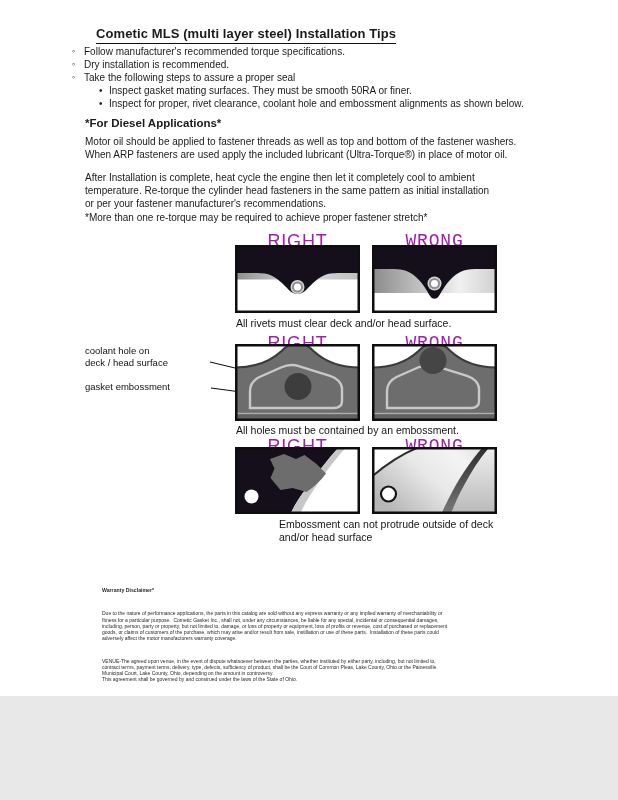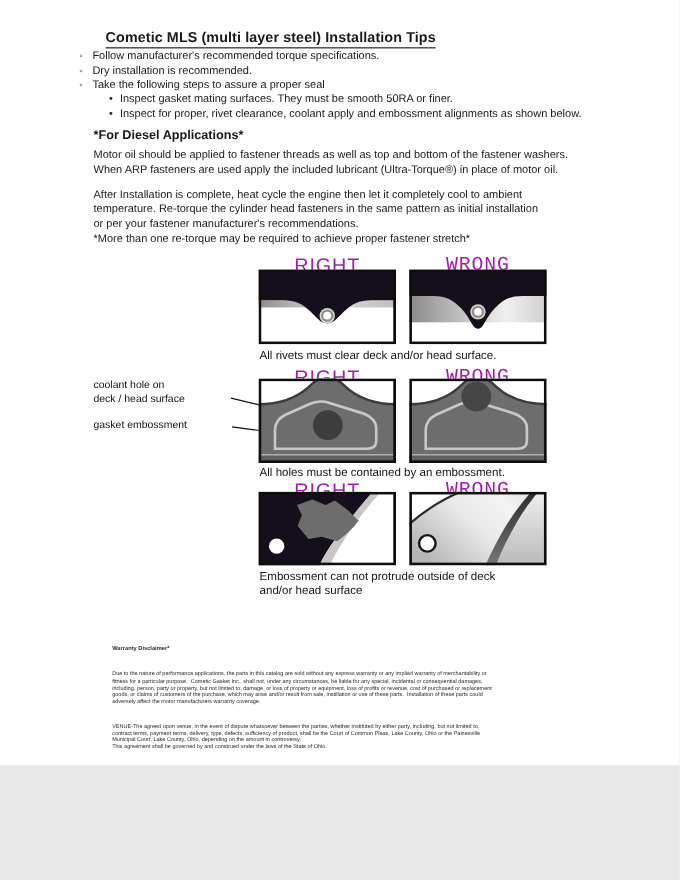--- a/index.html
+++ b/index.html
@@ -16,21 +16,21 @@
   .para{position:absolute;left:85px;width:470px;font-size:10px;line-height:13px;white-space:pre-wrap;}
   .p1{top:135px;} .p2{top:171px;} .p3{top:211px;}
   .pair{position:absolute;left:235px;width:264px;}
   .pair1{top:231px;} .pair2{top:333px;} .pair3{top:436px;}
   .lbl{position:absolute;top:0;width:125px;text-align:center;font-size:18px;letter-spacing:0.8px;color:#a21caf;}
   .l-left{left:0;} .l-right{left:137px;font-family:Liberation Mono, monospace;}
   .dbox{position:absolute;width:125px;} .b-left{left:0;} .b-right{left:137px;}
   .pair1 .dbox{top:14px;} .pair2 .dbox{top:11px;} .pair3 .dbox{top:11px;}
   .dbox svg{display:block;}
   .cap{position:absolute;left:1px;font-size:10.5px;line-height:13px;color:#151515;white-space:pre-wrap;width:280px;}
-  .pair1 .cap{top:86px;} .pair2 .cap{top:91px;} .pair3 .cap{top:82px;}
+  .pair1 .cap{top:86px;} .pair2 .cap{top:91px;} .pair3 .cap{top:82px;margin-left:43px;}
   .slabel{position:absolute;left:85px;width:126px;text-align:left;font-size:9.5px;line-height:11.5px;
           color:#111;white-space:pre-wrap;}
   .sl-coolant{top:345px;} .sl-emboss{top:381px;}
   .leaders{position:absolute;left:205px;top:355px;}
   .legal{position:absolute;left:102px;top:575px;width:416px;font-size:5px;line-height:6.1px;
          color:#2a2a2a;white-space:pre-wrap;}
   .legal-h{font-weight:bold;font-size:5.2px;margin-bottom:5px;}
   .lp{margin-bottom:5px;}
   .code{position:absolute;left:388px;top:760px;font-size:14px;letter-spacing:0.4px;color:#737373;}
 </style>
@@ -53,21 +53,21 @@
     <div class="b-row">
       <span class="mk">◦</span>
       <span>Take the following steps to assure a proper seal</span>
     </div>
     <div class="b-row sub">
       <span class="mk">•</span>
       <span>Inspect gasket mating surfaces.  They must be smooth 50RA or finer.</span>
     </div>
     <div class="b-row sub">
       <span class="mk">•</span>
-      <span>Inspect for proper, rivet clearance, coolant apply and embossment alignments as shown below.</span>
+      <span>Inspect for proper, rivet clearance, coolant hole and embossment alignments as shown below.</span>
     </div>
   </div>
 
   <div class="diesel-h">*For Diesel Applications*</div>
   <div class="para p1">Motor oil should be applied to fastener threads as well as top and bottom of the fastener washers.
 When ARP fasteners are used apply the included lubricant (Ultra-Torque®) in place of motor oil.</div>
   <div class="para p2">After Installation is complete, heat cycle the engine then let it completely cool to ambient
 temperature. Re-torque the cylinder head fasteners in the same pattern as initial installation
 or per your fastener manufacturer's recommendations.</div>
   <div class="para p3">*More than one re-torque may be required to achieve proper fastener stretch*</div>

